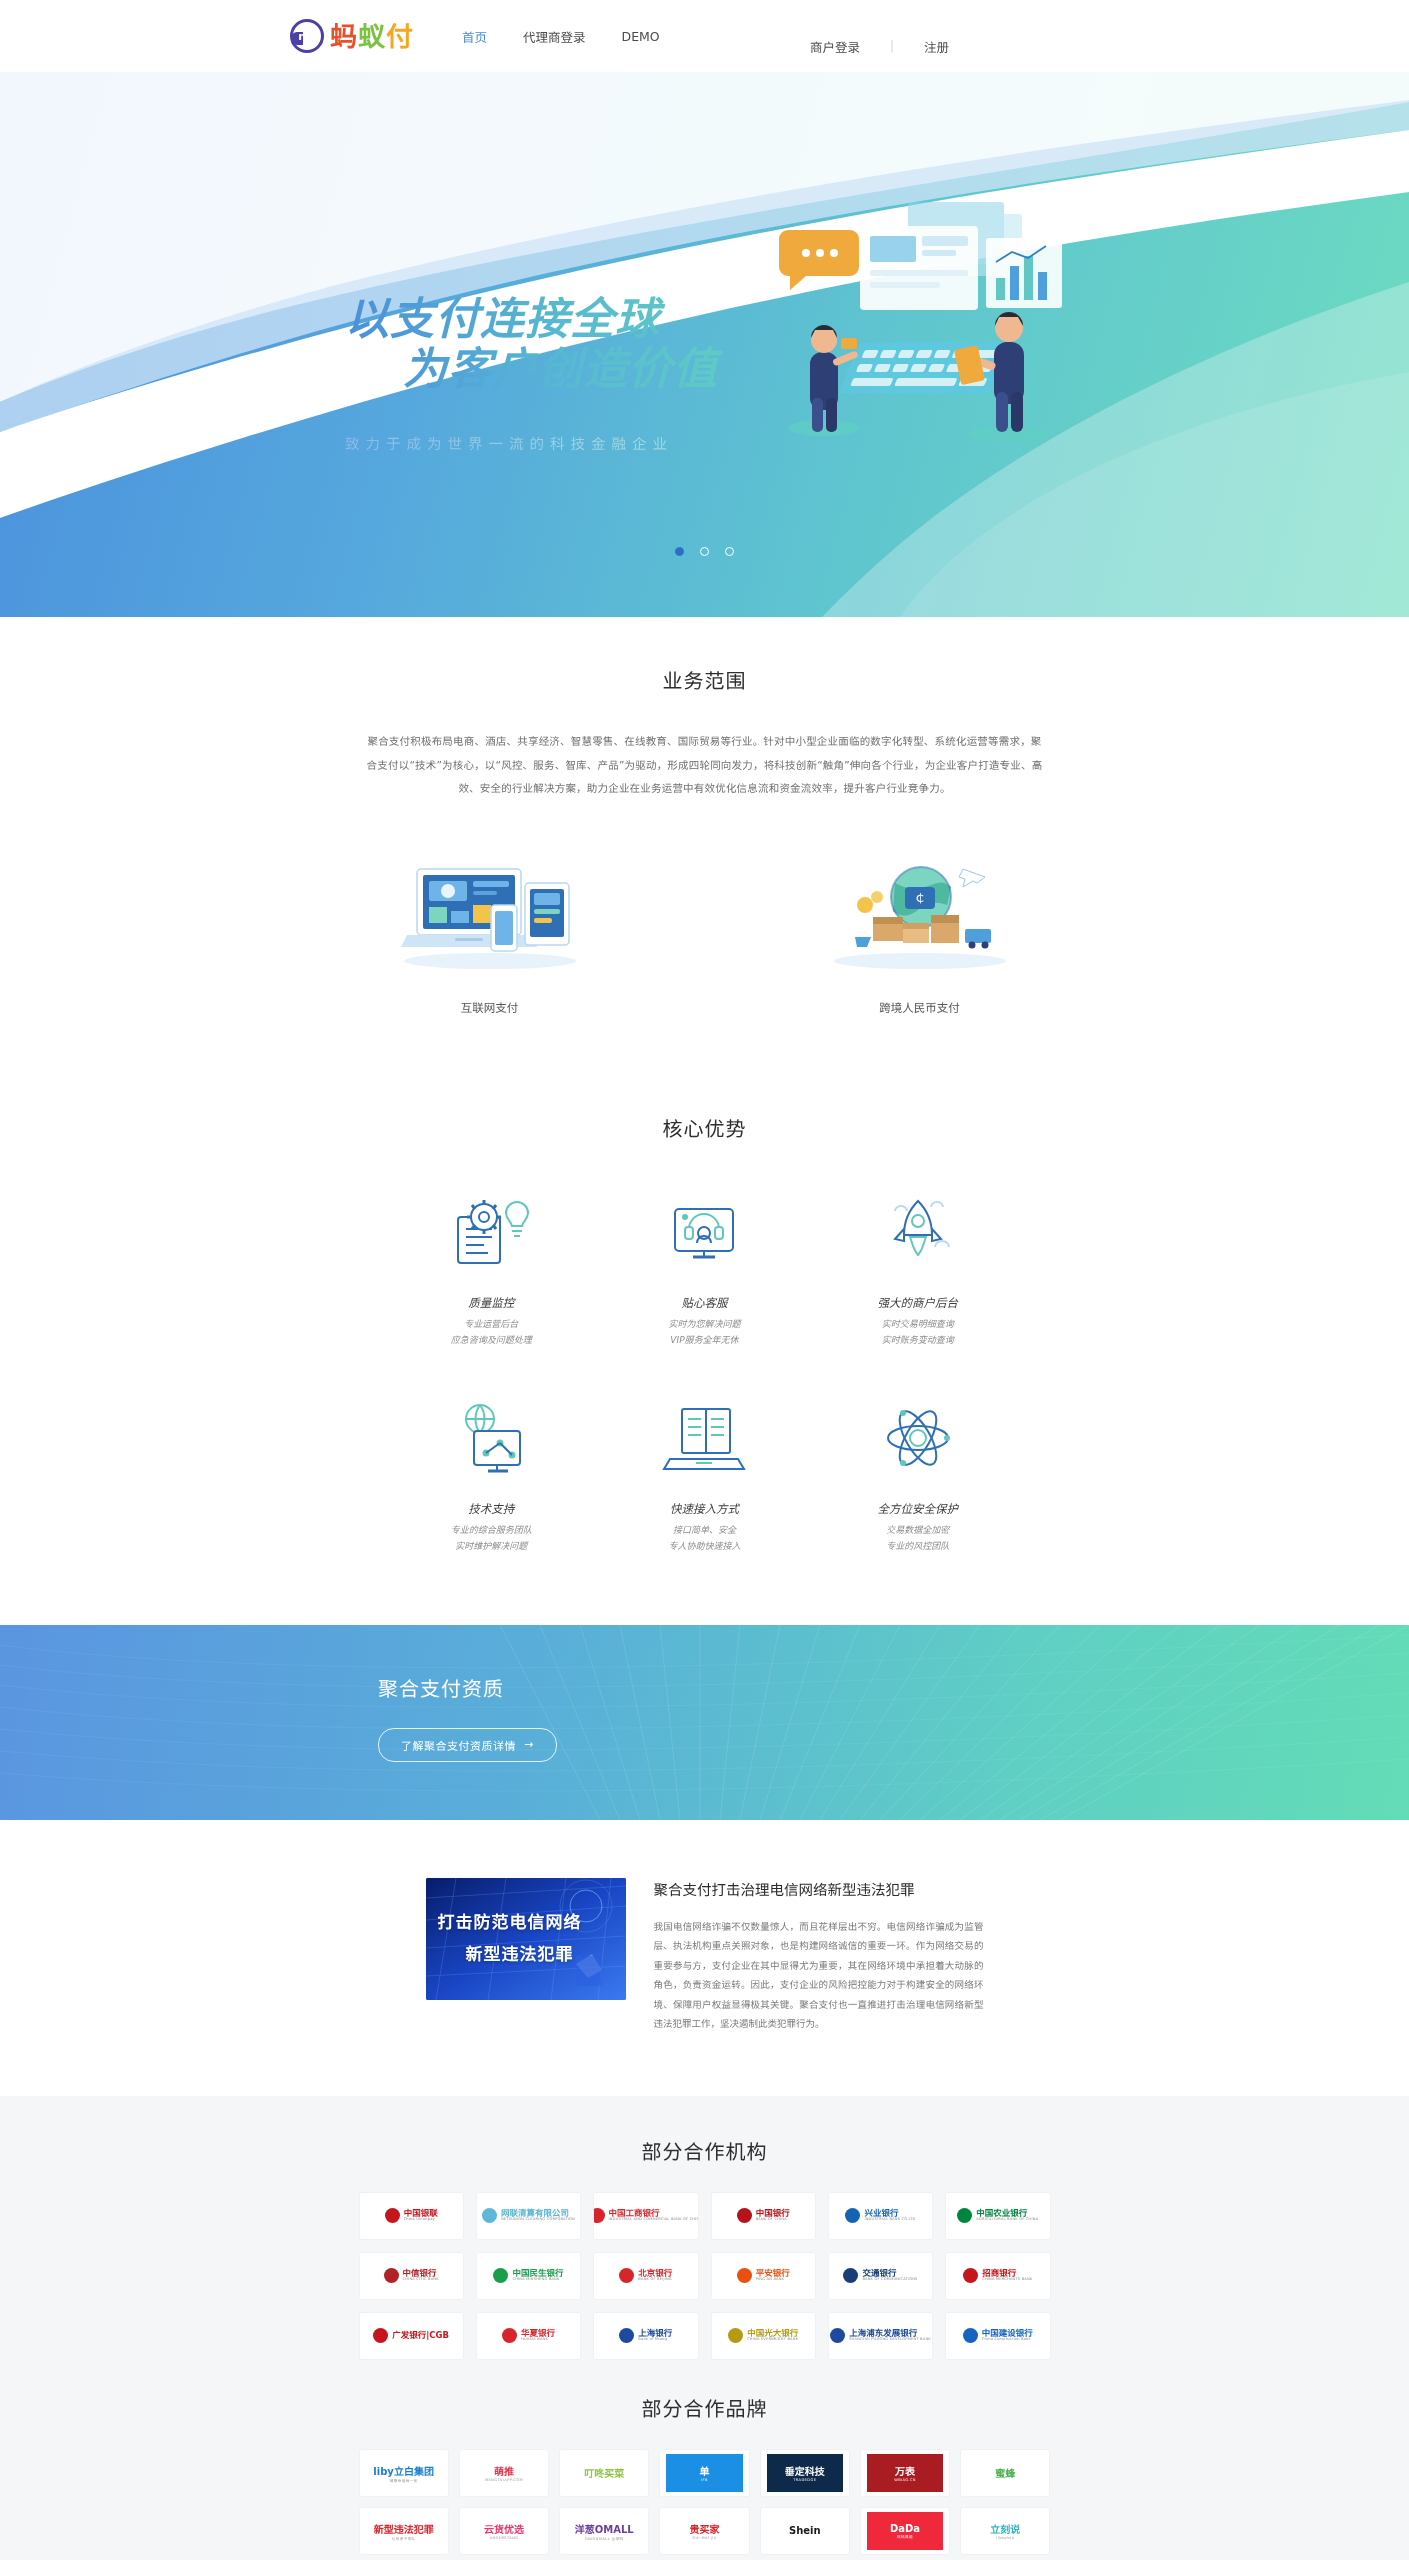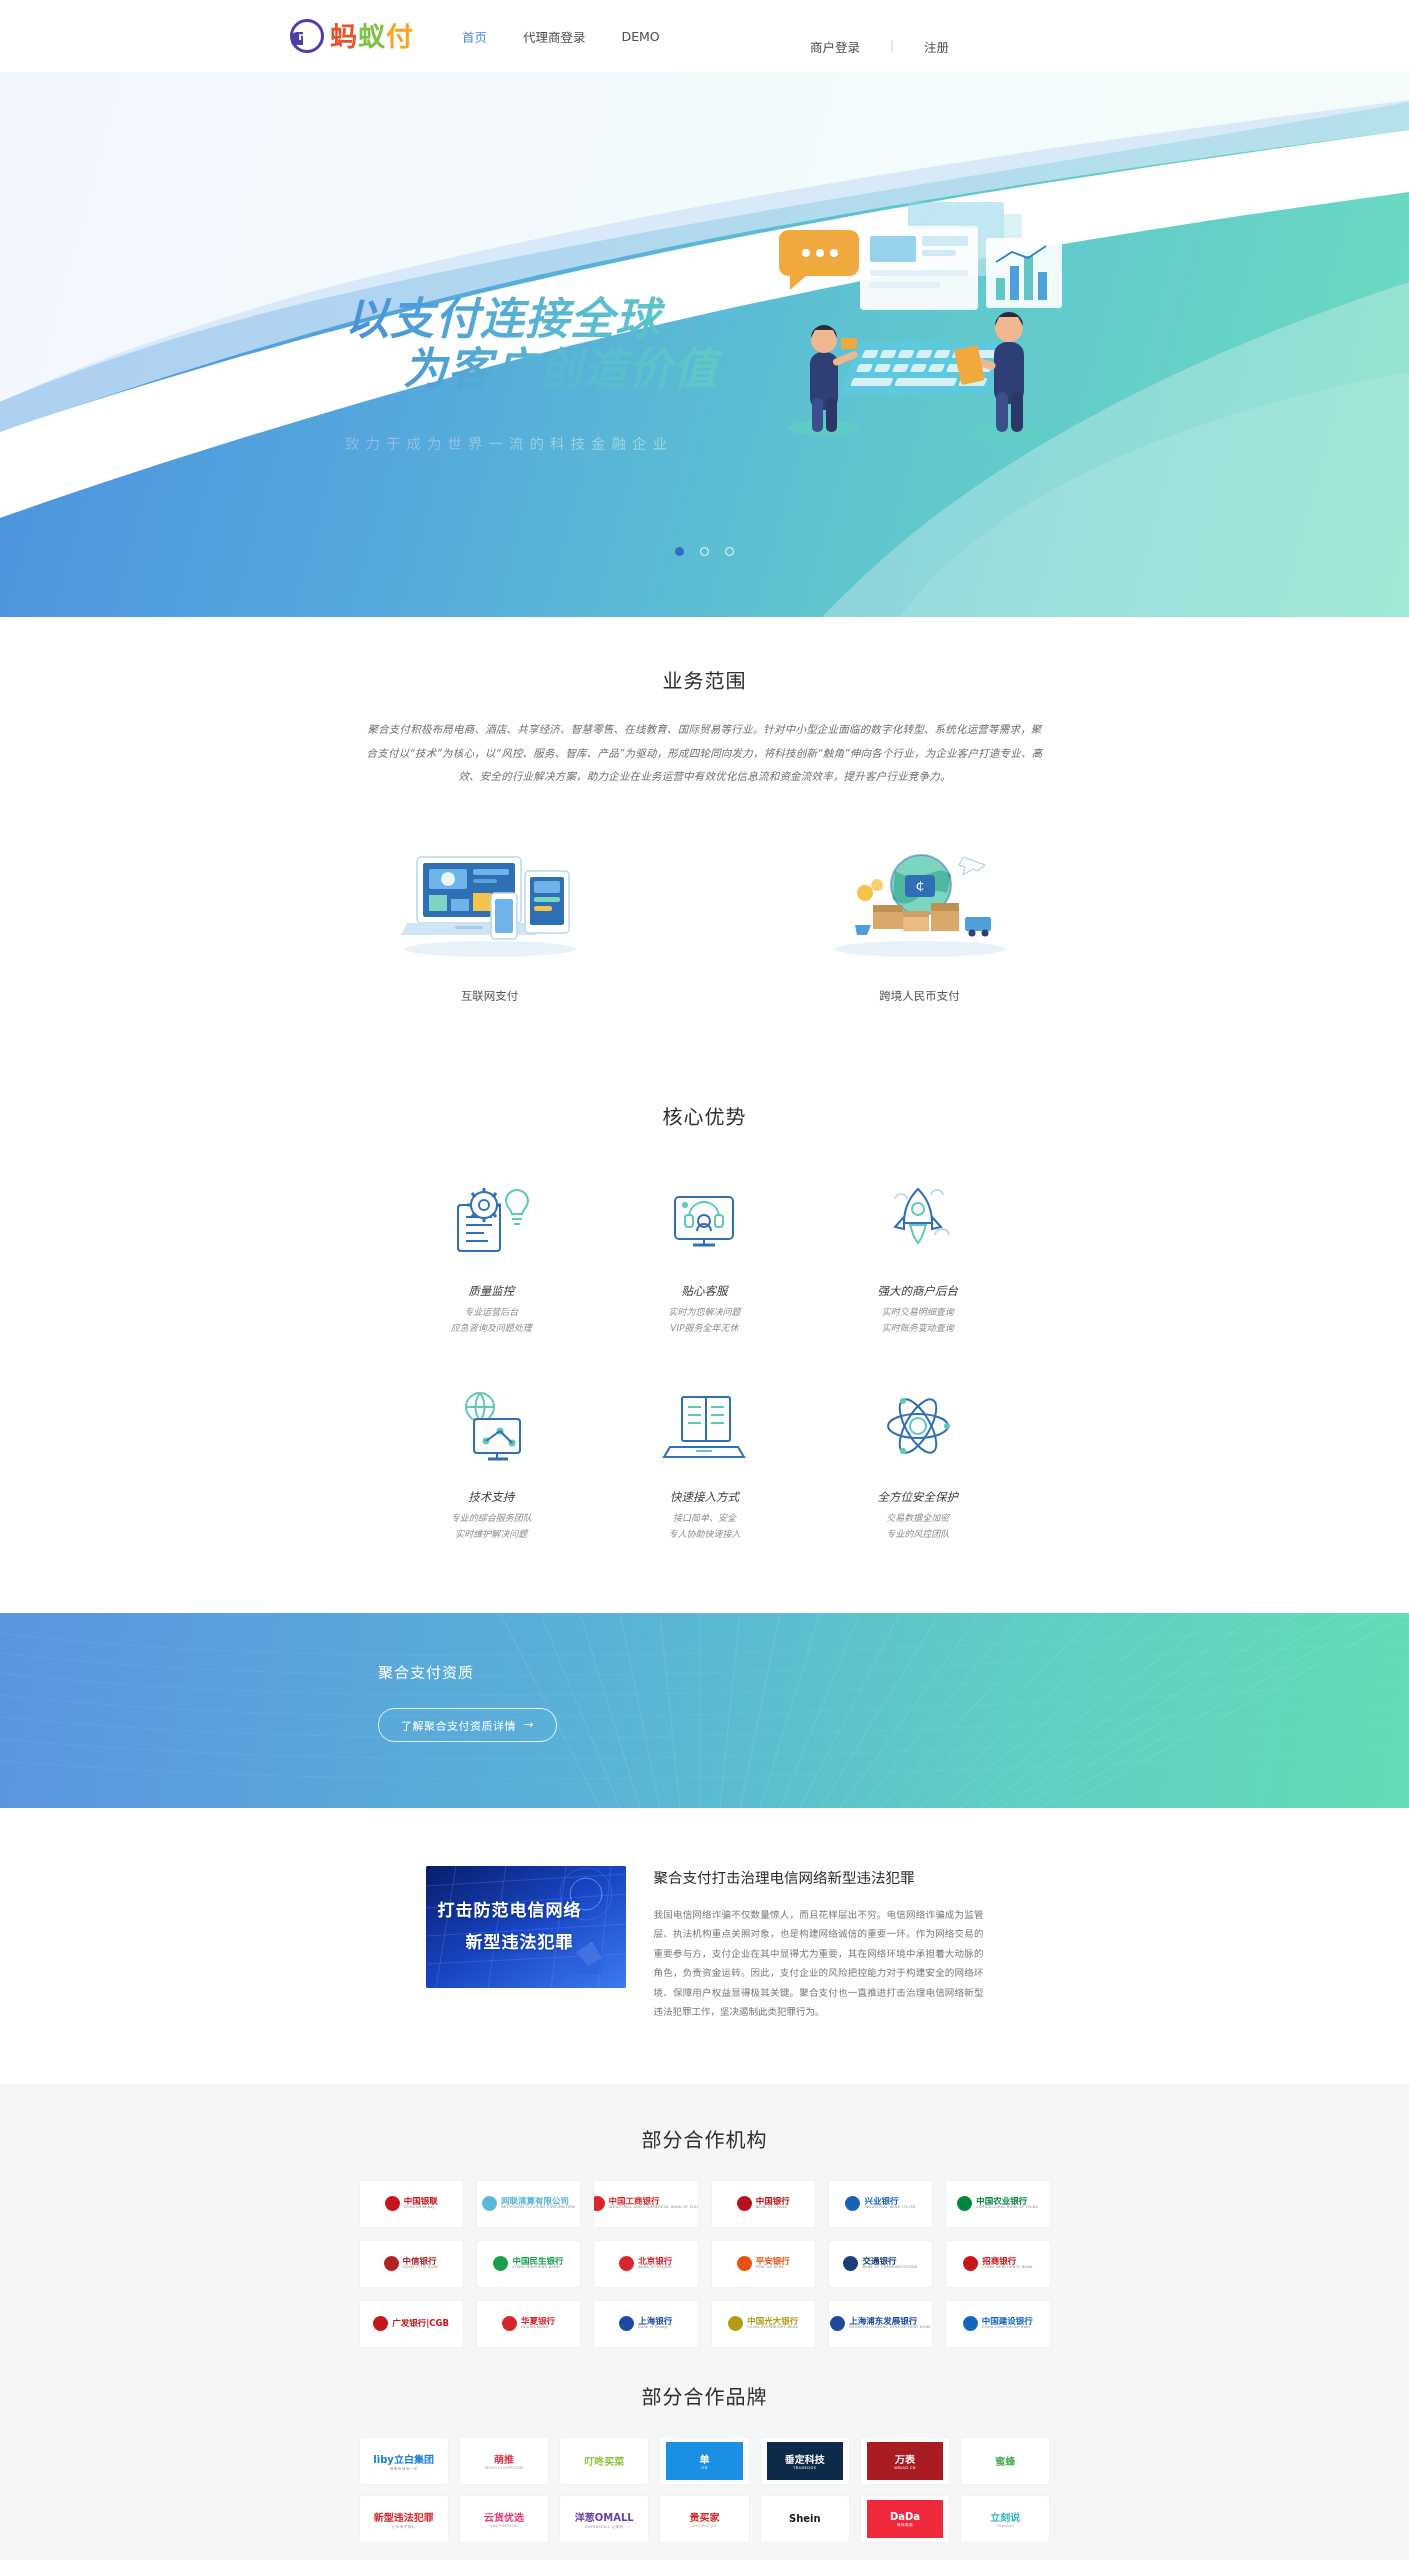--- a/index.html
+++ b/index.html
@@ -79,21 +79,21 @@
   .sec-title {
     text-align:center; font-size:20px; color:#2e2e2e; font-weight:500; letter-spacing:1px;
   }
   .sec-desc {
     width:680px; margin:0 auto; font-size:10.5px; color:#6f6f6f; line-height:2.25;
     text-align:center; letter-spacing:.2px;
   }
 
   
   .scope { padding-top:48px; padding-bottom:58px; }
-  .scope .sec-desc { margin-top:24px;font-style:italic; }
+  .scope .sec-desc { margin-top:36px; }
   .scope-cards { display:flex; justify-content:center; gap:200px; margin-top:50px; }
   .scope-card { width:230px; text-align:center; cursor:pointer; }
   .scope-pic { height:120px; display:flex; align-items:flex-end; justify-content:center; }
   .scope-label { margin-top:28px; font-size:11.5px; color:#555; }
 
   
   .adv { padding-top:40px; padding-bottom:70px; }
   .adv-grid {
     width:640px; margin:44px auto 0; display:grid;
     grid-template-columns:repeat(3,1fr); row-gap:44px;font-style:italic;
@@ -102,21 +102,21 @@
   .adv-ico { height:92px; display:flex; align-items:center; justify-content:center; }
   .adv-name { margin-top:16px; font-size:11.5px; color:#3c3c3c; }
   .adv-line { margin-top:7px; font-size:9px; color:#8d8d8d; line-height:1.75; }
 
   
   .band {
     position:relative; height:195px; overflow:hidden;
     background:linear-gradient(100deg,#5a95e0 0%,#59b0d8 40%,#5fcfc4 72%,#63dcb6 100%);
   }
   .band-inner { position:absolute; left:378px; top:48px; }
-  .band-title { color:#ffffff; font-size:15px; letter-spacing:1px; }
+  .band-title { color:#ffffff; font-size:20px; letter-spacing:1px; }
   .band-btn {
     margin-top:26px; display:inline-flex; align-items:center; gap:8px;
     border:1px solid rgba(255,255,255,.85); border-radius:16px;
     padding:8px 22px; color:#fff; font-size:11px; cursor:pointer; background:transparent;
     letter-spacing:.5px;
   }
   .band svg.rays { position:absolute; left:0; top:0; width:1409px; height:195px; opacity:.45;}
 
   
   .news { padding:58px 0 62px; display:flex; justify-content:center; gap:28px; }

